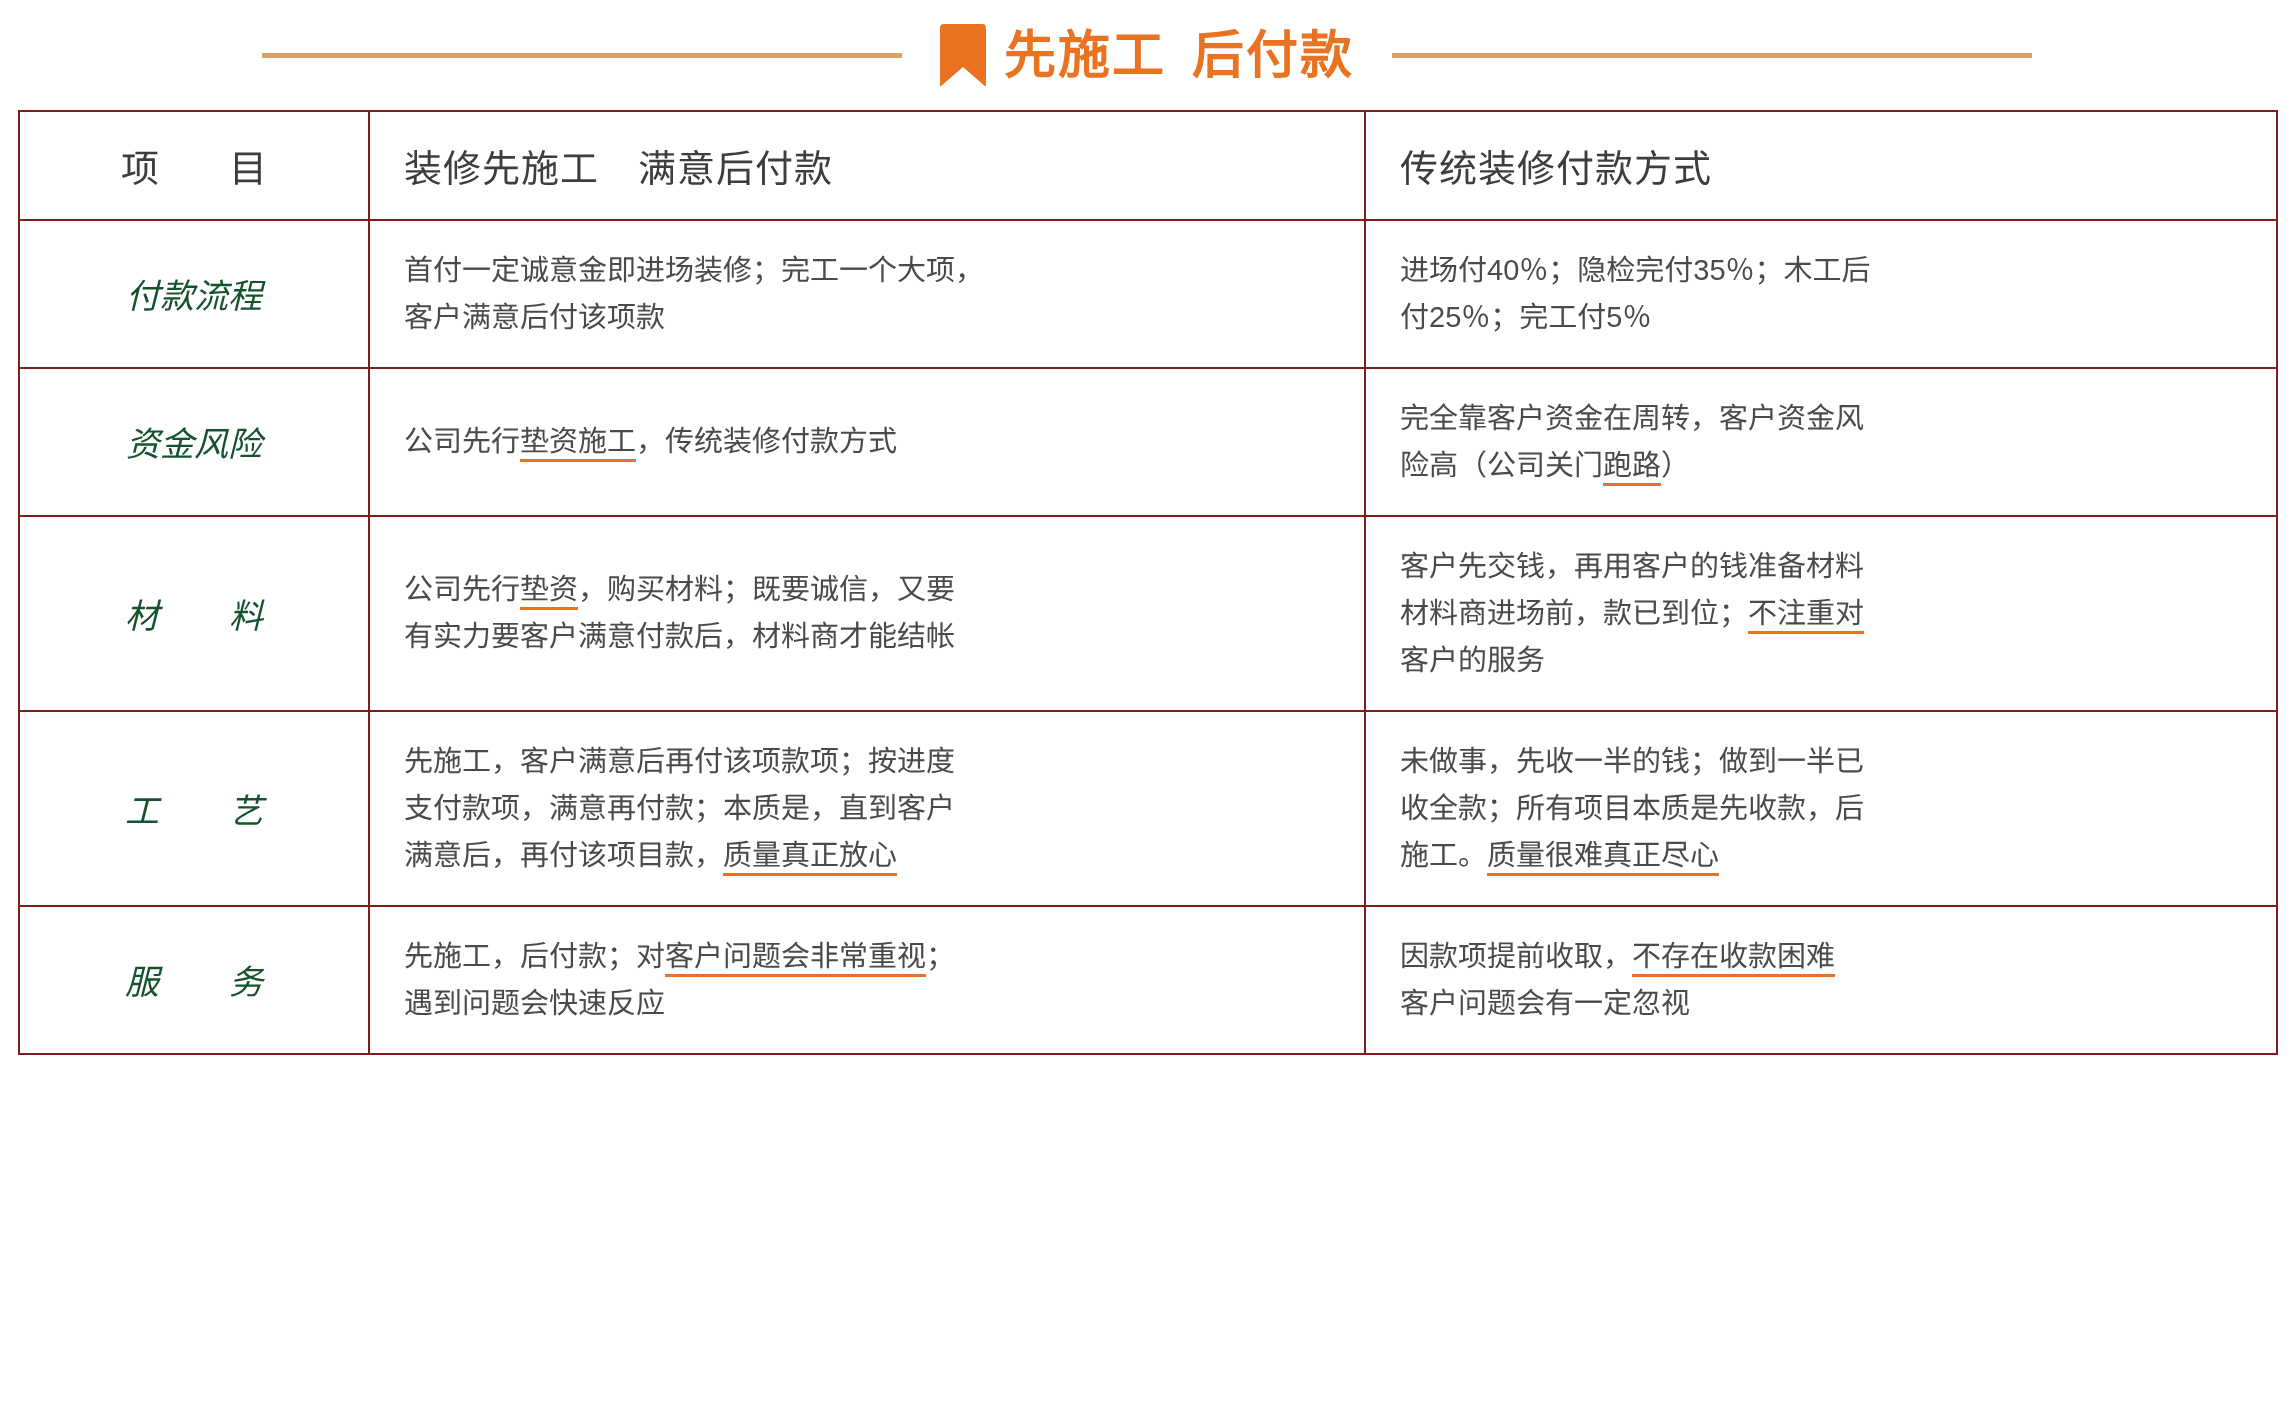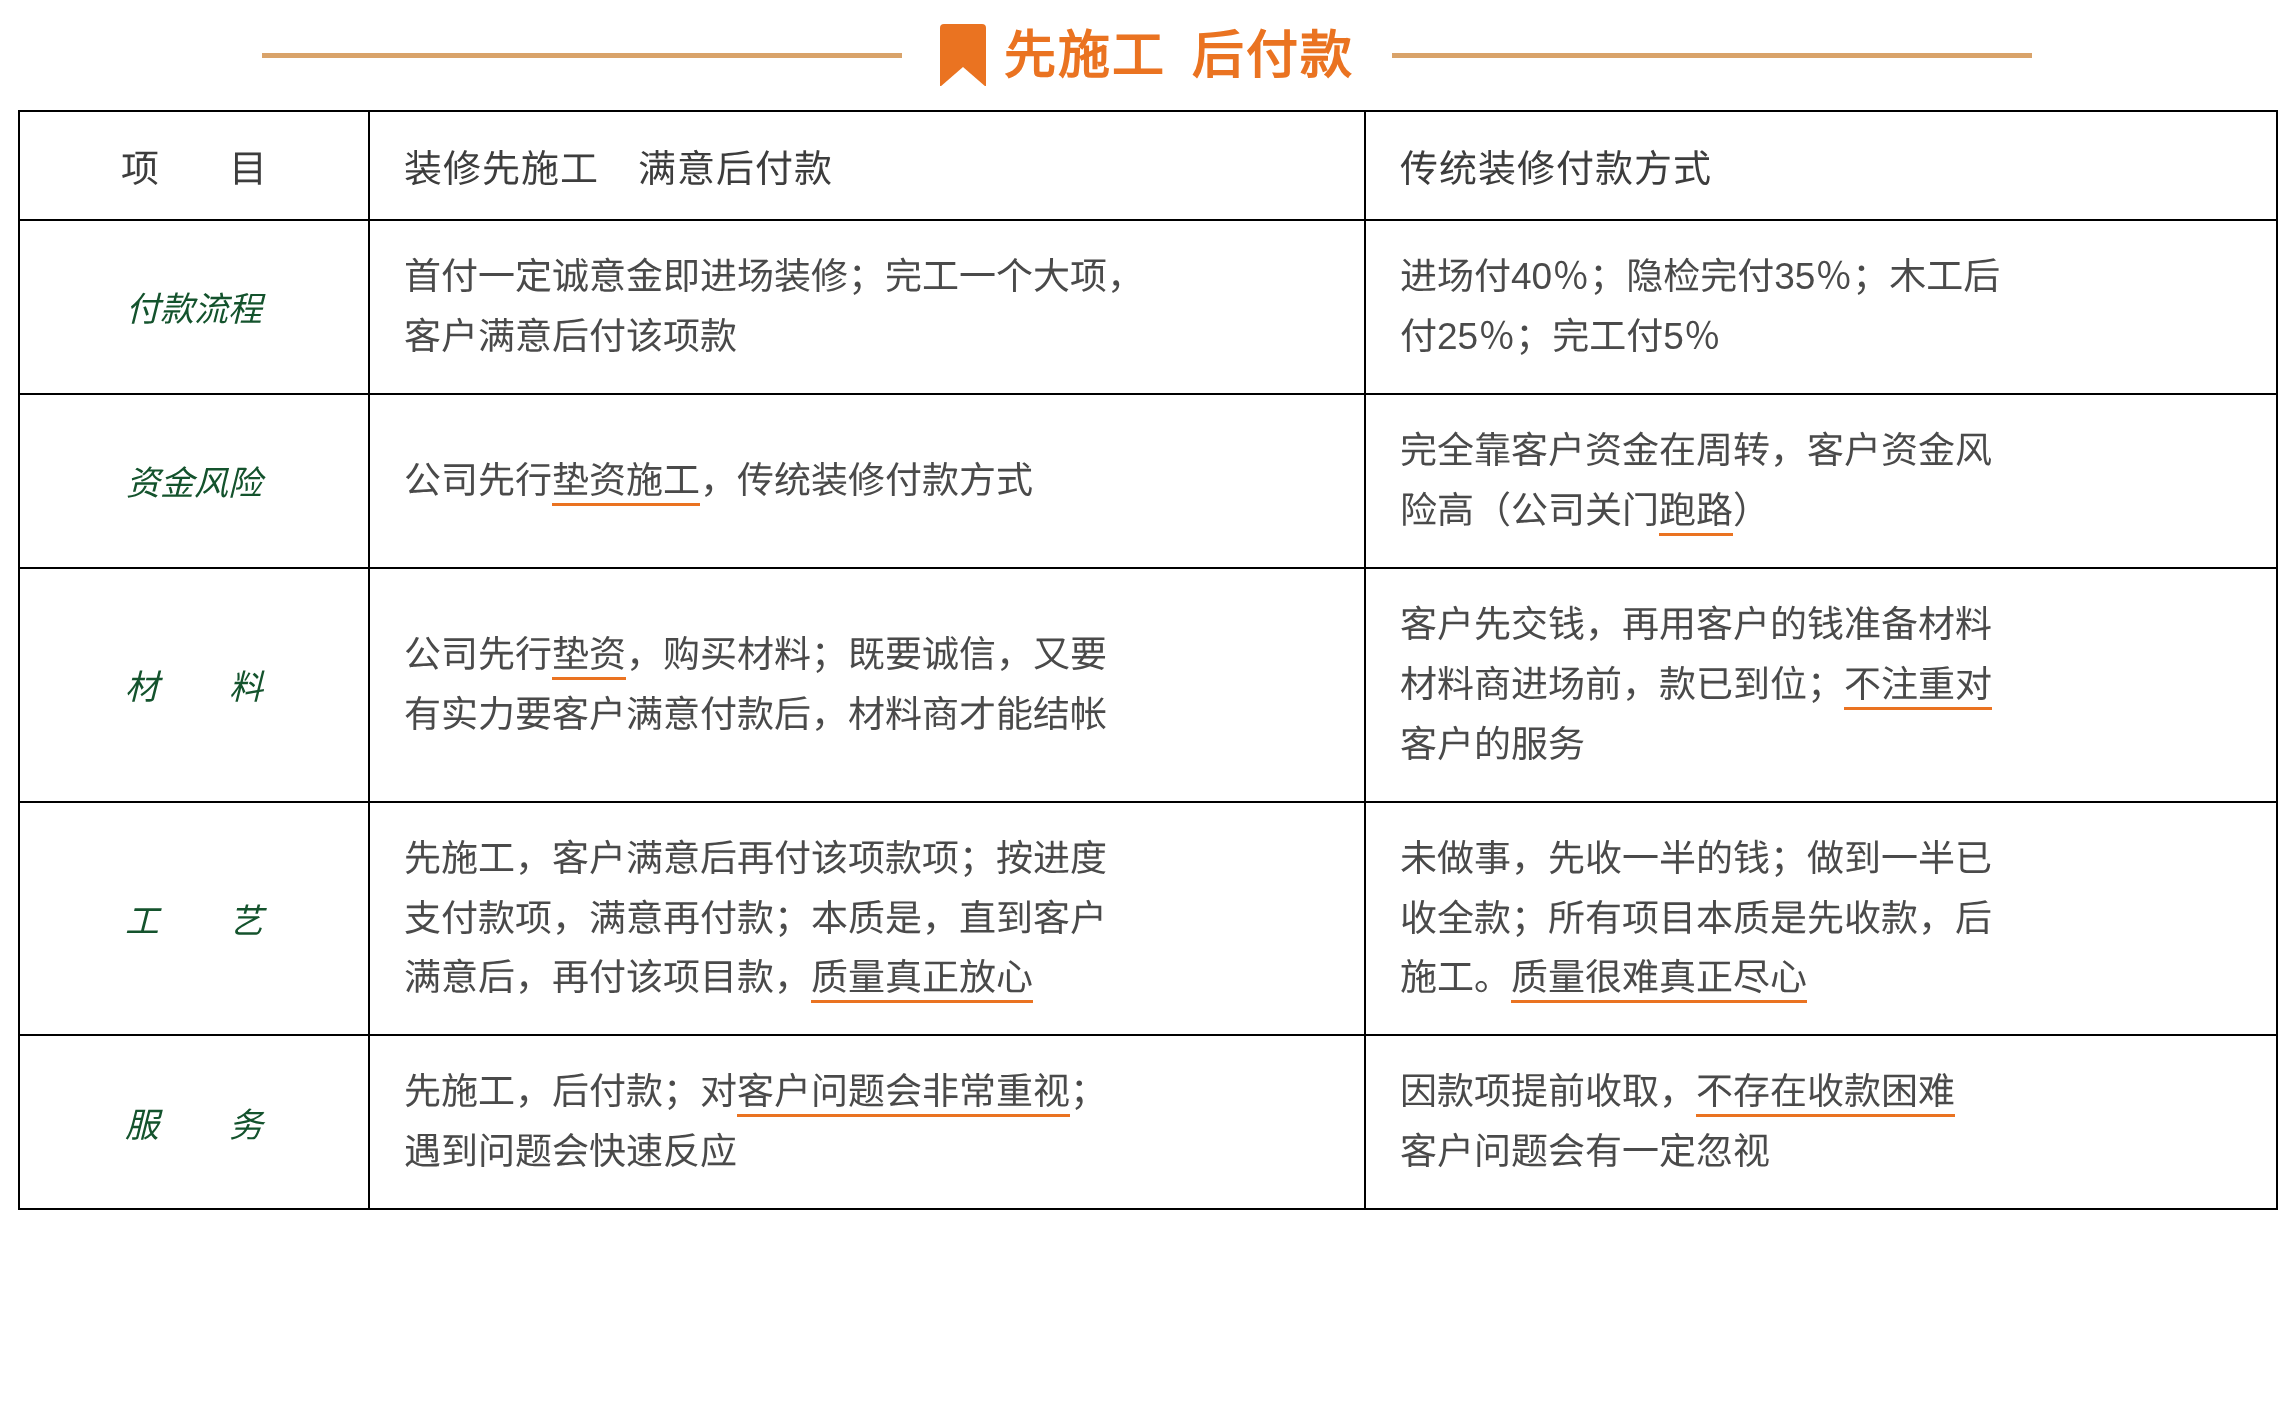--- a/index.html
+++ b/index.html
@@ -87,21 +87,21 @@
     padding: 0 18px;
     box-sizing: border-box;
   }
   table.compare {
     border-collapse: collapse;
     width: 2258px;
     table-layout: fixed;
     border: 2px solid #e3a96f;
   }
   table.compare td, table.compare th {
-    border: 2px solid #000000;
+    border: 2px solid #7f1d1d;
     vertical-align: middle;
     padding: 26px 34px;
     box-sizing: border-box;
   }
   col.c1 { width: 350px; }
   col.c2 { width: 996px; }
   col.c3 { width: 912px; }
 
   .head-row td {
     padding-top: 34px;
@@ -126,21 +126,21 @@
     font-size: 34px;
     color: #14532d;
     font-style: italic;
   }
   .row-label.spaced {
     letter-spacing: 18px;
     text-indent: 18px;
   }
 
   .cell-text {
-    font-size: 37px;
+    font-size: 29px;
     line-height: 1.62;
     color: #4a4a4a;
   }
   .cell-text .u {
     border-bottom: 3px solid #ea7321;
     padding-bottom: 2px;
   }
   .pad-left { padding-left: 46px; }
 </style>
 </head>

